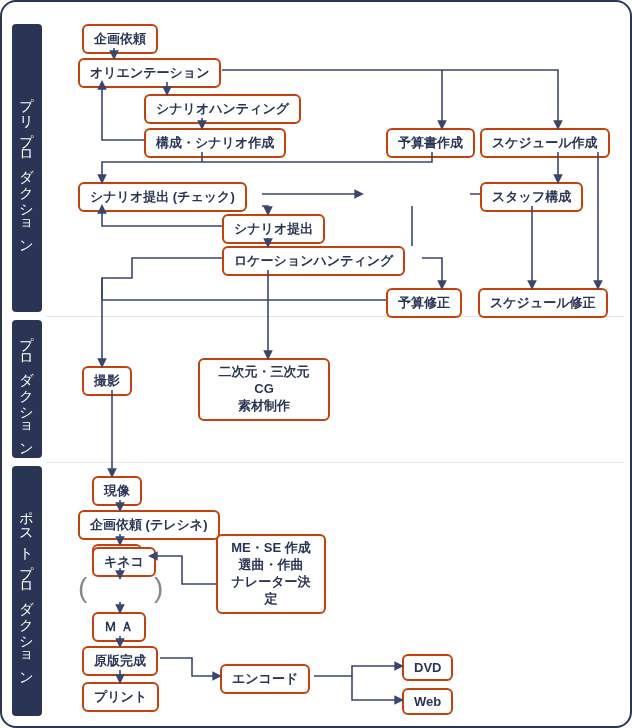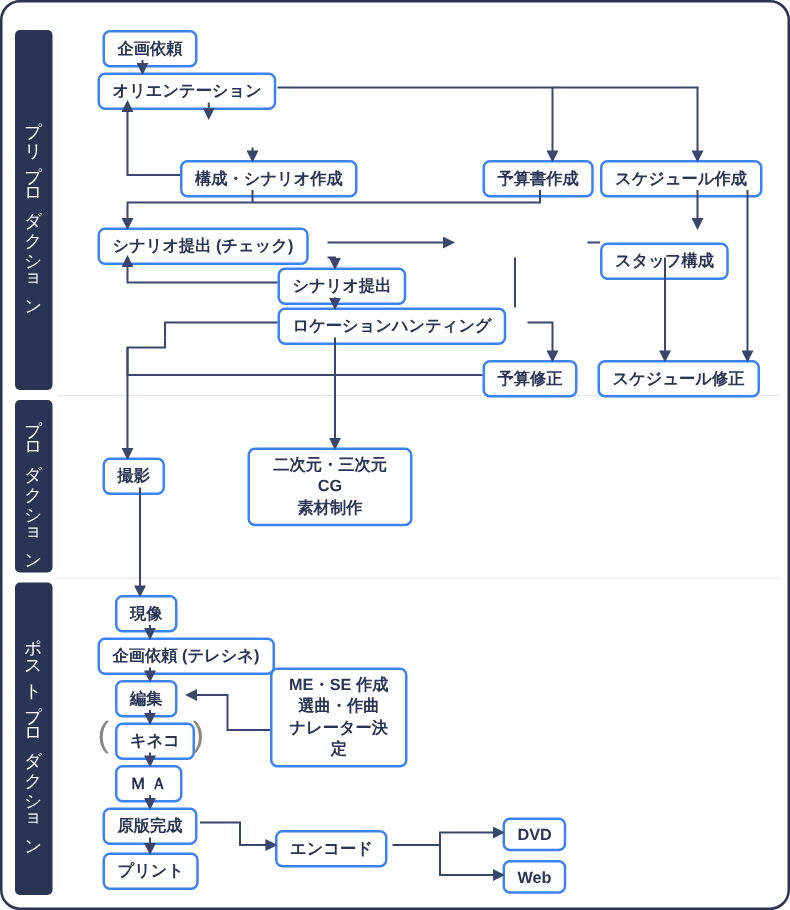--- a/index.html
+++ b/index.html
@@ -1,18 +1,18 @@
 <!DOCTYPE html>
 <html><head>
 <meta charset="utf-8">
 <style>
   html,body{margin:0;padding:0;background:#fff;font-family:"Hiragino Sans","Meiryo",sans-serif}
   .frame{position:relative;width:632px;height:728px;border:2px solid #2a3556;border-radius:16px;box-sizing:border-box;overflow:hidden}
   .phase{position:absolute;left:10px;width:30px;background:#2a3556;color:#fff;font-size:14px;display:flex;align-items:center;justify-content:center;writing-mode:vertical-rl;text-orientation:upright;letter-spacing:2px;border-radius:4px}
-  .node{position:absolute;border:2px solid #3b82f6;background:#fff;color:#2a3556;font-size:13px;font-weight:600;border-radius:6px;padding:4px 10px;text-align:center;white-space:nowrap;box-sizing:border-box}
+  .node{position:absolute;border:2px solid #c2410c;background:#fff;color:#2a3556;font-size:13px;font-weight:600;border-radius:6px;padding:4px 10px;text-align:center;white-space:nowrap;box-sizing:border-box}
   .node.multi{white-space:normal;line-height:1.3}
   .paren{position:absolute;color:#888;font-size:28px;font-weight:300}
   .sep{position:absolute;left:44px;right:6px;height:0;border-top:1px solid #e4e6ee}
   svg.arrows{position:absolute;left:0;top:0;width:632px;height:728px;pointer-events:none}
   svg.arrows line{stroke:#3a466e;stroke-width:1.6}
   svg.arrows polyline{stroke:#3a466e;stroke-width:1.6;fill:none}
   svg.arrows .head{fill:#3a466e}
 </style>
 </head>
 <body>
@@ -21,37 +21,38 @@
 
   <div class="phase" style="top:22px;height:288px">プリプロダクション</div>
   <div class="phase" style="top:318px;height:138px">プロダクション</div>
   <div class="phase" style="top:464px;height:250px">ポストプロダクション</div>
 
   <div class="sep" style="top:314px"></div>
   <div class="sep" style="top:460px"></div>
 
   <div class="node" style="left:80px;top:22px">企画依頼</div>
   <div class="node" style="left:76px;top:56px">オリエンテーション</div>
+  <div class="node" style="left:142px;top:92px">シナリオハンティング</div>
   <div class="node" style="left:142px;top:126px">構成・シナリオ作成</div>
   <div class="node" style="left:384px;top:126px">予算書作成</div>
   <div class="node" style="left:478px;top:126px">スケジュール作成</div>
   <div class="node" style="left:76px;top:180px">シナリオ提出 (チェック)</div>
-  <div class="node" style="left:478px;top:192px">スタッフ構成</div>
+  <div class="node" style="left:478px;top:180px">スタッフ構成</div>
   <div class="node" style="left:220px;top:212px">シナリオ提出</div>
   <div class="node" style="left:220px;top:244px">ロケーションハンティング</div>
   <div class="node" style="left:384px;top:286px">予算修正</div>
   <div class="node" style="left:476px;top:286px">スケジュール修正</div>
 
   <div class="node" style="left:80px;top:364px">撮影</div>
   <div class="node multi" style="left:196px;top:356px;width:132px">二次元・三次元 CG<br>素材制作</div>
 
   <div class="node" style="left:90px;top:474px">現像</div>
   <div class="node" style="left:76px;top:508px">企画依頼 (テレシネ)</div>
   <div class="node" style="left:90px;top:542px">編集</div>
-  <div class="node" style="left:90px;top:576px">キネコ</div>
+  <div class="node" style="left:90px;top:545px">キネコ</div>
   <span class="paren" style="left:76px;top:570px">(</span>
   <span class="paren" style="left:152px;top:570px">)</span>
   <div class="node" style="left:90px;top:610px">Ｍ Ａ</div>
   <div class="node multi" style="left:214px;top:532px;width:110px">ME・SE 作成<br>選曲・作曲<br>ナレーター決定</div>
   <div class="node" style="left:80px;top:644px">原版完成</div>
   <div class="node" style="left:218px;top:662px">エンコード</div>
   <div class="node" style="left:400px;top:652px">DVD</div>
   <div class="node" style="left:400px;top:686px">Web</div>
   <div class="node" style="left:80px;top:680px">プリント</div>
 

